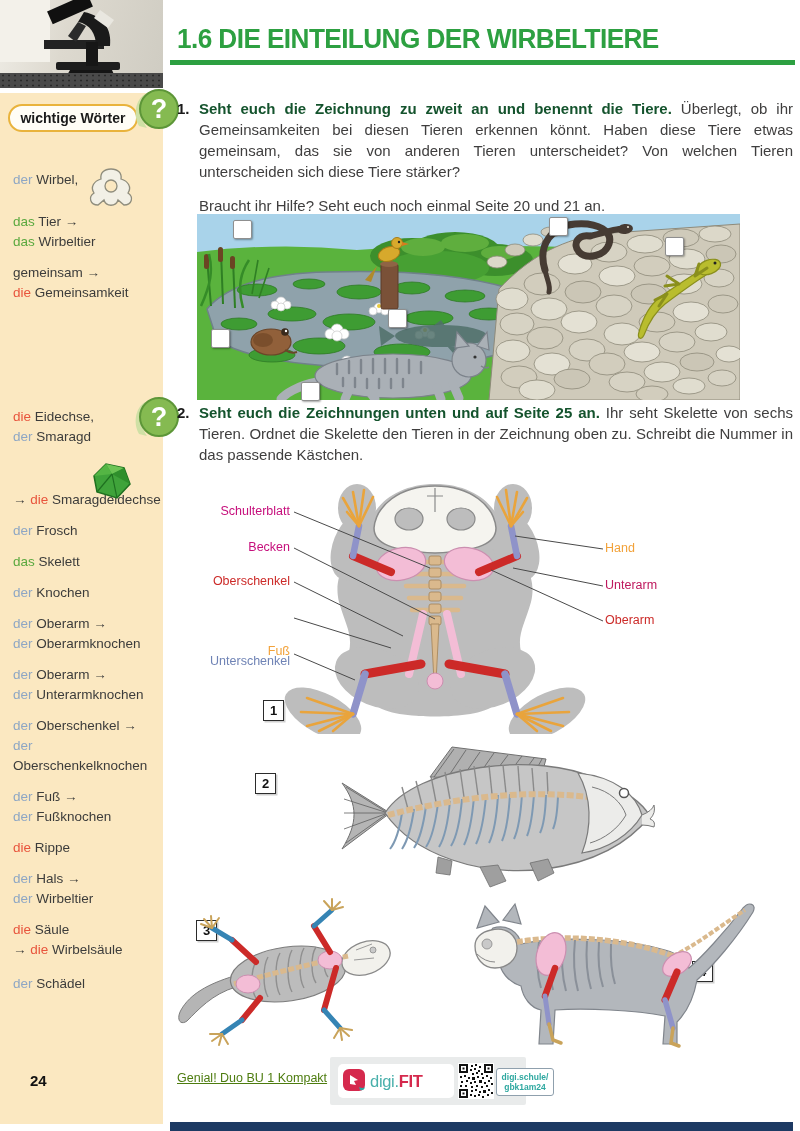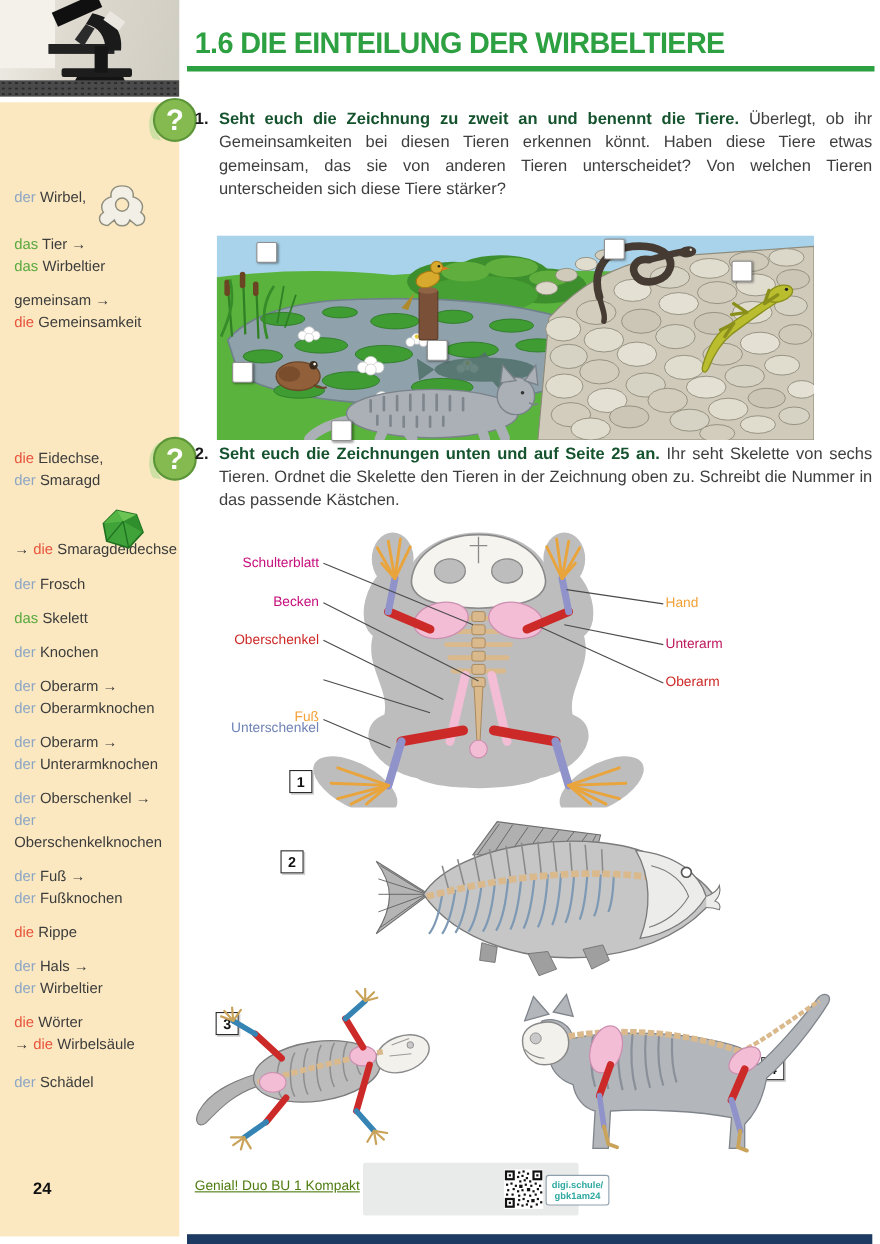--- a/index.html
+++ b/index.html
@@ -95,20 +95,21 @@
       <path d="M78,22 l-10,14 l8,6 l10,-16 z" fill="#2b2b2b"></path>
       <path d="M100,10 l14,10 l-6,8 l-14,-10 z" fill="#e9e7e0"></path>
     </svg>
     <div class="table"></div>
   </div>
 
   <div class="title">1.6 DIE EINTEILUNG DER WIRBELTIERE</div>
   <div class="title-rule"></div>
 
   <div class="sidebar">
+    <div class="ww-pill">wichtige Wörter</div>
     <div class="vocab">
         <div class="vline"><span style="color: rgb(141, 166, 196);">der </span><span>Wirbel,</span></div>
         <div class="vline g-icon"><span style="color: rgb(90, 168, 63);">das </span><span>Tier →</span></div>
         <div class="vline"><span style="color: rgb(90, 168, 63);">das </span><span>Wirbeltier</span></div>
         <div class="vline g-s"><span>gemeinsam →</span></div>
         <div class="vline"><span style="color: rgb(232, 84, 60);">die </span><span>Gemeinsamkeit</span></div>
         <div class="vline g-xl"><span style="color: rgb(232, 84, 60);">die </span><span>Eidechse,</span></div>
         <div class="vline"><span style="color: rgb(141, 166, 196);">der </span><span>Smaragd</span></div>
         <div class="vline g-l"><span>→ </span><span style="color: rgb(232, 84, 60);">die </span><span>Smaragdeidechse</span></div>
         <div class="vline g-s"><span style="color: rgb(141, 166, 196);">der </span><span>Frosch</span></div>
@@ -119,21 +120,21 @@
         <div class="vline g-s"><span style="color: rgb(141, 166, 196);">der </span><span>Oberarm →</span></div>
         <div class="vline"><span style="color: rgb(141, 166, 196);">der </span><span>Unterarmknochen</span></div>
         <div class="vline g-s"><span style="color: rgb(141, 166, 196);">der </span><span>Oberschenkel →</span></div>
         <div class="vline"><span style="color: rgb(141, 166, 196);">der</span></div>
         <div class="vline"><span>Oberschenkelknochen</span></div>
         <div class="vline g-s"><span style="color: rgb(141, 166, 196);">der </span><span>Fuß →</span></div>
         <div class="vline"><span style="color: rgb(141, 166, 196);">der </span><span>Fußknochen</span></div>
         <div class="vline g-s"><span style="color: rgb(232, 84, 60);">die </span><span>Rippe</span></div>
         <div class="vline g-s"><span style="color: rgb(141, 166, 196);">der </span><span>Hals →</span></div>
         <div class="vline"><span style="color: rgb(141, 166, 196);">der </span><span>Wirbeltier</span></div>
-        <div class="vline g-s"><span style="color: rgb(232, 84, 60);">die </span><span>Wörter</span></div>
+        <div class="vline g-s"><span style="color: rgb(232, 84, 60);">die </span><span>Säule</span></div>
         <div class="vline"><span>→ </span><span style="color: rgb(232, 84, 60);">die </span><span>Wirbelsäule</span></div>
         <div class="vline g-m"><span style="color: rgb(141, 166, 196);">der </span><span>Schädel</span></div>
       </div>
 
     <svg id="vertebra-icon" class="vocab-icon" width="46" height="44" viewBox="0 0 46 42">
       <path d="M23,2 C30,2 34,6 33,12 C40,14 44,20 40,26 C46,30 44,38 36,38 L30,33 C28,40 18,40 16,33 L10,38 C2,38 0,30 6,26 C2,20 6,14 13,12 C12,6 16,2 23,2 Z" fill="#f2f0e6" stroke="#8f8d7d" stroke-width="1.3"></path>
       <circle cx="23" cy="19" r="6" fill="#fbe8c1" stroke="#8f8d7d" stroke-width="1.3"></circle>
     </svg>
     <svg id="emerald-icon" class="vocab-icon" width="42" height="38" viewBox="0 0 42 38">
       <polygon points="4,14 16,2 34,6 40,22 27,36 7,30" fill="#3fa33a" stroke="#1f7020" stroke-width="1.5"></polygon>
@@ -154,20 +155,21 @@
   <svg id="qicon2" class="qicon" viewBox="0 0 46 48">
     <path d="M6,40 C0,30 2,14 12,8 C6,20 8,34 14,42 Z" fill="#cfe0a5"></path>
     <circle cx="26" cy="23" r="19" fill="#85ba51" stroke="#5d9638" stroke-width="2"></circle>
     <text x="26" y="32" font-size="27" font-weight="bold" fill="#fff" text-anchor="middle" font-family="Liberation Sans, sans-serif">?</text>
   </svg>
 
   <div class="ex" id="ex1">
     <div class="no">1.</div>
     <div class="body">
       <p><b>Seht euch die Zeichnung zu zweit an und benennt die Tiere.</b> <span>Überlegt, ob ihr Gemeinsamkeiten bei diesen Tieren erkennen könnt. Haben diese Tiere etwas gemeinsam, das sie von anderen Tieren unterscheidet? Von welchen Tieren unterscheiden sich diese Tiere stärker?</span></p>
+      <p class="hint">Braucht ihr Hilfe? Seht euch noch einmal Seite 20 und 21 an.</p>
     </div>
   </div>
 
   <div class="pond">
     <svg width="543" height="186" viewBox="0 0 543 186">
       <rect width="543" height="186" fill="#a9d3ea"></rect>
       <path d="M0,38 Q80,28 160,36 Q300,26 543,40 L543,186 L0,186 Z" fill="#5ab33d"></path>
 
       <g stroke="none">
         <ellipse cx="215" cy="42" rx="42" ry="18" fill="#3c8f2c"></ellipse>
@@ -654,20 +656,29 @@
       <g stroke-linecap="round" fill="none">
         <path d="M222,74 L210,102" stroke="#cc2a28" stroke-width="7"></path>
         <path d="M210,102 L218,130" stroke="#8f93c9" stroke-width="5.5"></path>
         <path d="M218,130 L216,145 L224,148" stroke="#c9a35a" stroke-width="3.5"></path>
       </g>
     </svg>
   </div>
 
   <div class="series">Genial! Duo BU 1 Kompakt</div>
   <div class="digibox">
+    <div class="digipill">
+      <svg class="glyph" viewBox="0 0 24 24">
+        <rect x="0" y="0" width="22" height="22" rx="6" fill="#d5294d"></rect>
+        <path d="M7,15 L7,6 L15,11 L11,12 L13,16 Z" fill="#fff"></path>
+        <path d="M16,18 q4,2 6,0 q-1,4 -5,3 Z" fill="#2ea8a0"></path>
+      </svg>
+      <span class="brand-digi">digi.</span>
+        <span class="brand-fit">FIT</span>
+    </div>
     <svg class="qr" viewBox="0 0 36 36">
       <rect width="36" height="36" fill="#fff"></rect>
       <g fill="#111">
         <rect x="1" y="1" width="9" height="9"></rect>
           <rect x="26" y="1" width="9" height="9"></rect>
           <rect x="1" y="26" width="9" height="9"></rect>
         <rect x="3" y="3" width="5" height="5" fill="#fff"></rect>
           <rect x="28" y="3" width="5" height="5" fill="#fff"></rect>
           <rect x="3" y="28" width="5" height="5" fill="#fff"></rect>
         <rect x="4.5" y="4.5" width="2" height="2"></rect>

